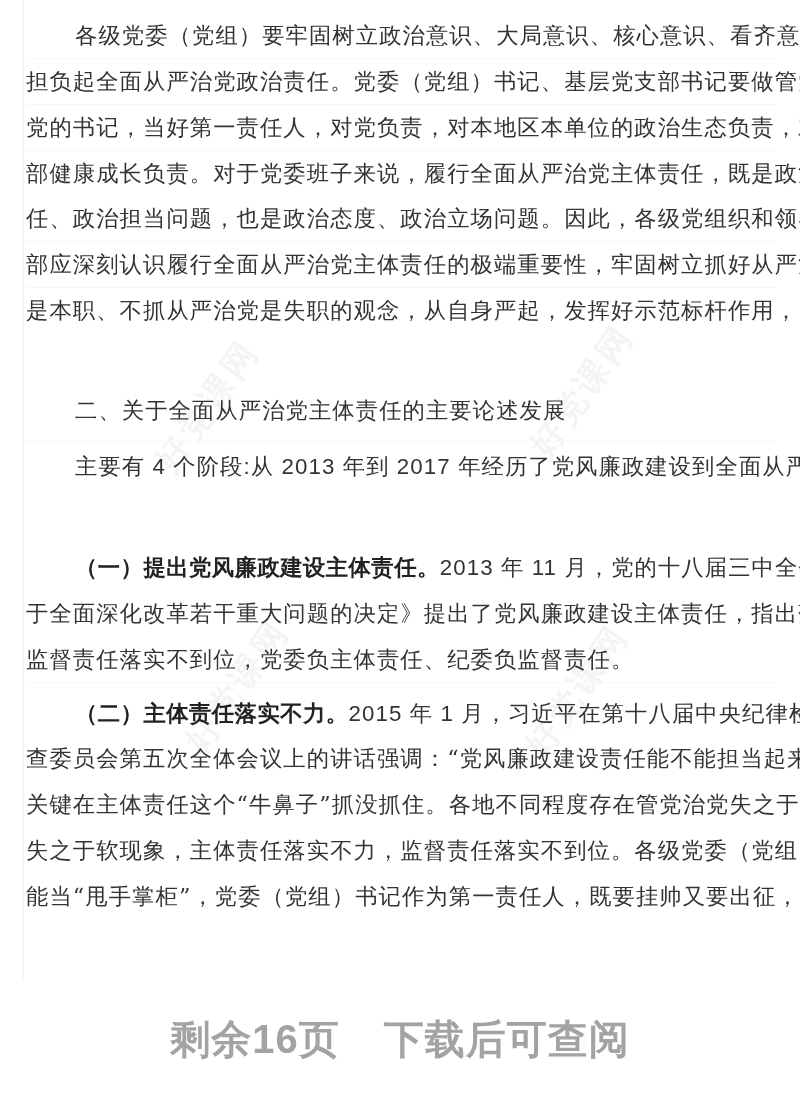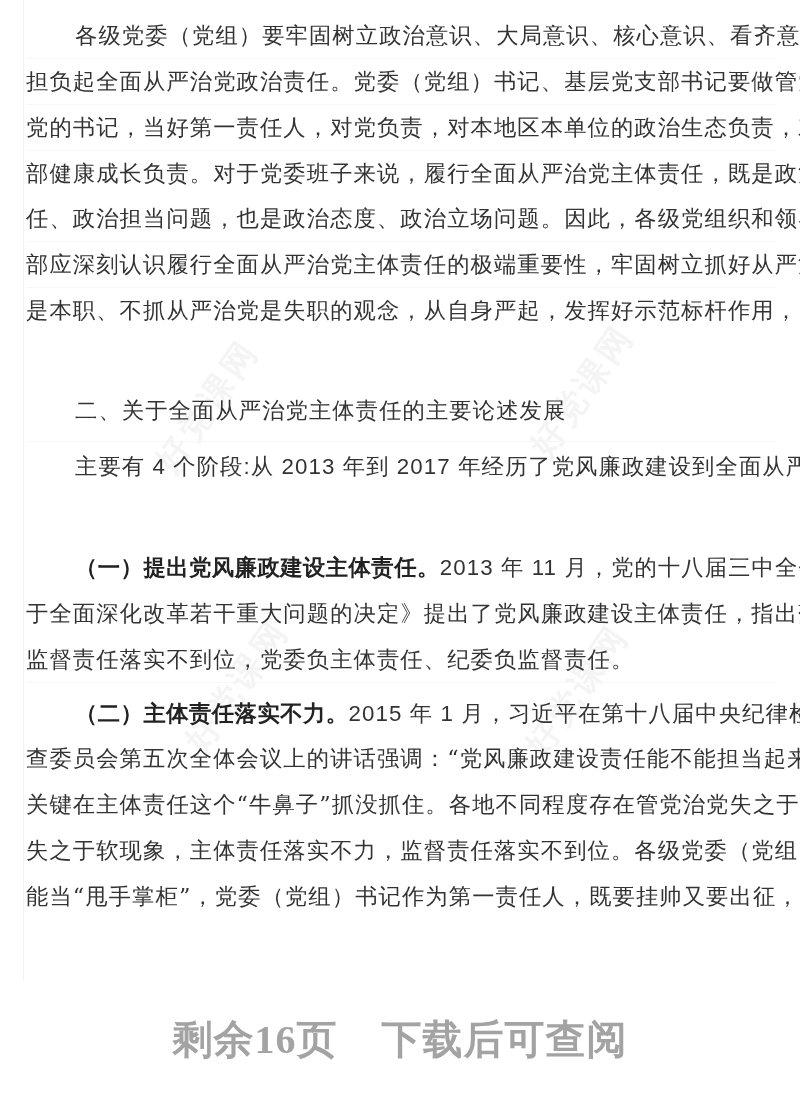--- a/index.html
+++ b/index.html
@@ -21,21 +21,21 @@
   .line.bold-lead b { font-weight:bold; color:#222; font-family:"DejaVu Sans", "Liberation Sans", sans-serif; letter-spacing:0.5px;margin-top:11px; }
   .num { font-family:"Liberation Sans", "DejaVu Sans", sans-serif; }
   .rule { position:absolute; left:26px; width:750px; height:1px; background:#f7f7f7; }
   .wm {
     position:absolute; font-family:"DejaVu Sans", sans-serif; font-size:34px; font-weight:bold;
     color:rgba(150,150,150,0.10); transform:rotate(-55deg); transform-origin:left top;
     letter-spacing:4px; white-space:nowrap; pointer-events:none;
   }
   .footer {
     position:absolute; left:0; top:1012px; width:800px; height:60px; text-align:center;
-    font-family:Liberation Serif, serif; font-weight:bold; font-size:40px;
+    font-family:Liberation Sans, sans-serif; font-weight:bold; font-size:40px;
     color:#a3a3a3; letter-spacing:1px;
   }
   .footer span { display:inline-block; }
   .footer .gap { width:44px; }
 </style>
 </head>
 <body>
 
 <div class="page">
   <div class="margin-line"></div>

